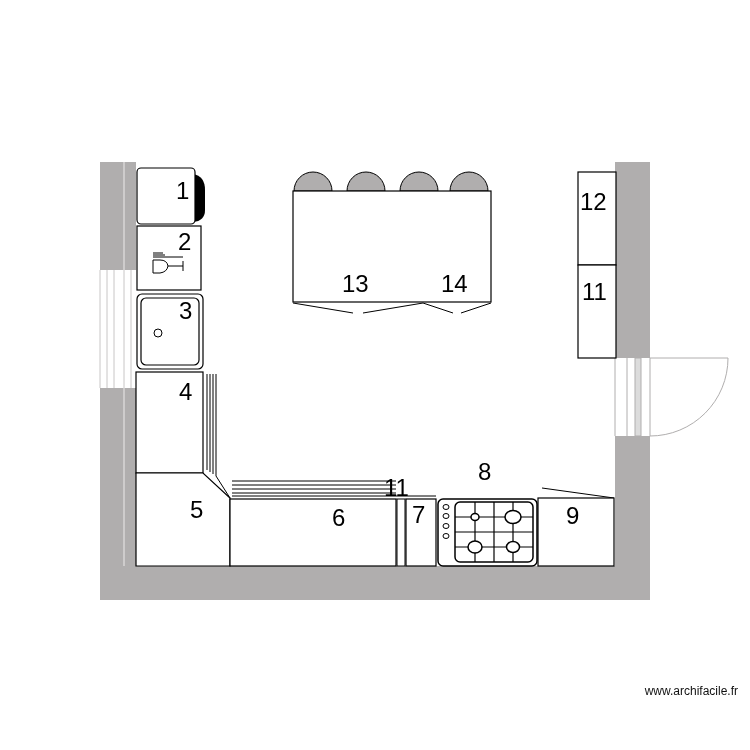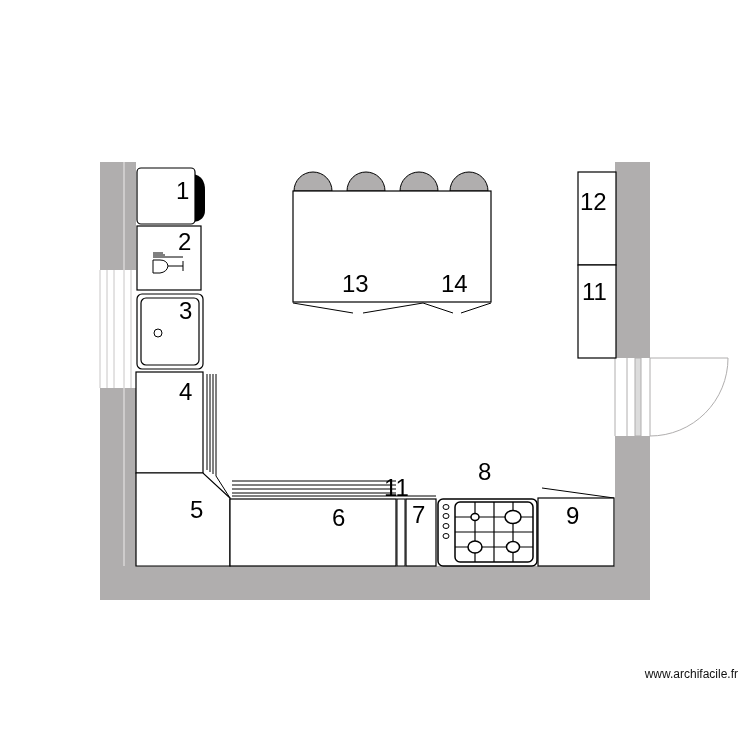--- a/index.html
+++ b/index.html
@@ -1,19 +1,19 @@
 <!DOCTYPE html>
 <html><head>
   <meta charset="utf-8">
   <style>
     html, body { margin: 0; padding: 0; background: #ffffff; }
     body { width: 750px; height: 750px; position: relative; overflow: hidden; font-family: "Liberation Sans", sans-serif; }
     svg { position: absolute; left: 0; top: 0; }
     .lbl { font-family: "Liberation Sans", sans-serif; font-size: 24px; fill: #000; }
-    .wm { position: absolute; right: 12px; top: 667px; font-size: 12px; color: #111; font-family: "Liberation Sans", sans-serif; }
+    .wm { position: absolute; right: 12px; top: 684px; font-size: 12px; color: #111; font-family: "Liberation Sans", sans-serif; }
   </style>
 </head>
 <body>
 
 <svg width="750" height="750" viewBox="0 0 750 750" xmlns="http://www.w3.org/2000/svg">
 
   <g fill="#b0aeae">
     <rect x="100" y="162" width="36" height="438"></rect>
     <rect x="100" y="566" width="550" height="34"></rect>
     <rect x="615" y="162" width="35" height="438"></rect>

